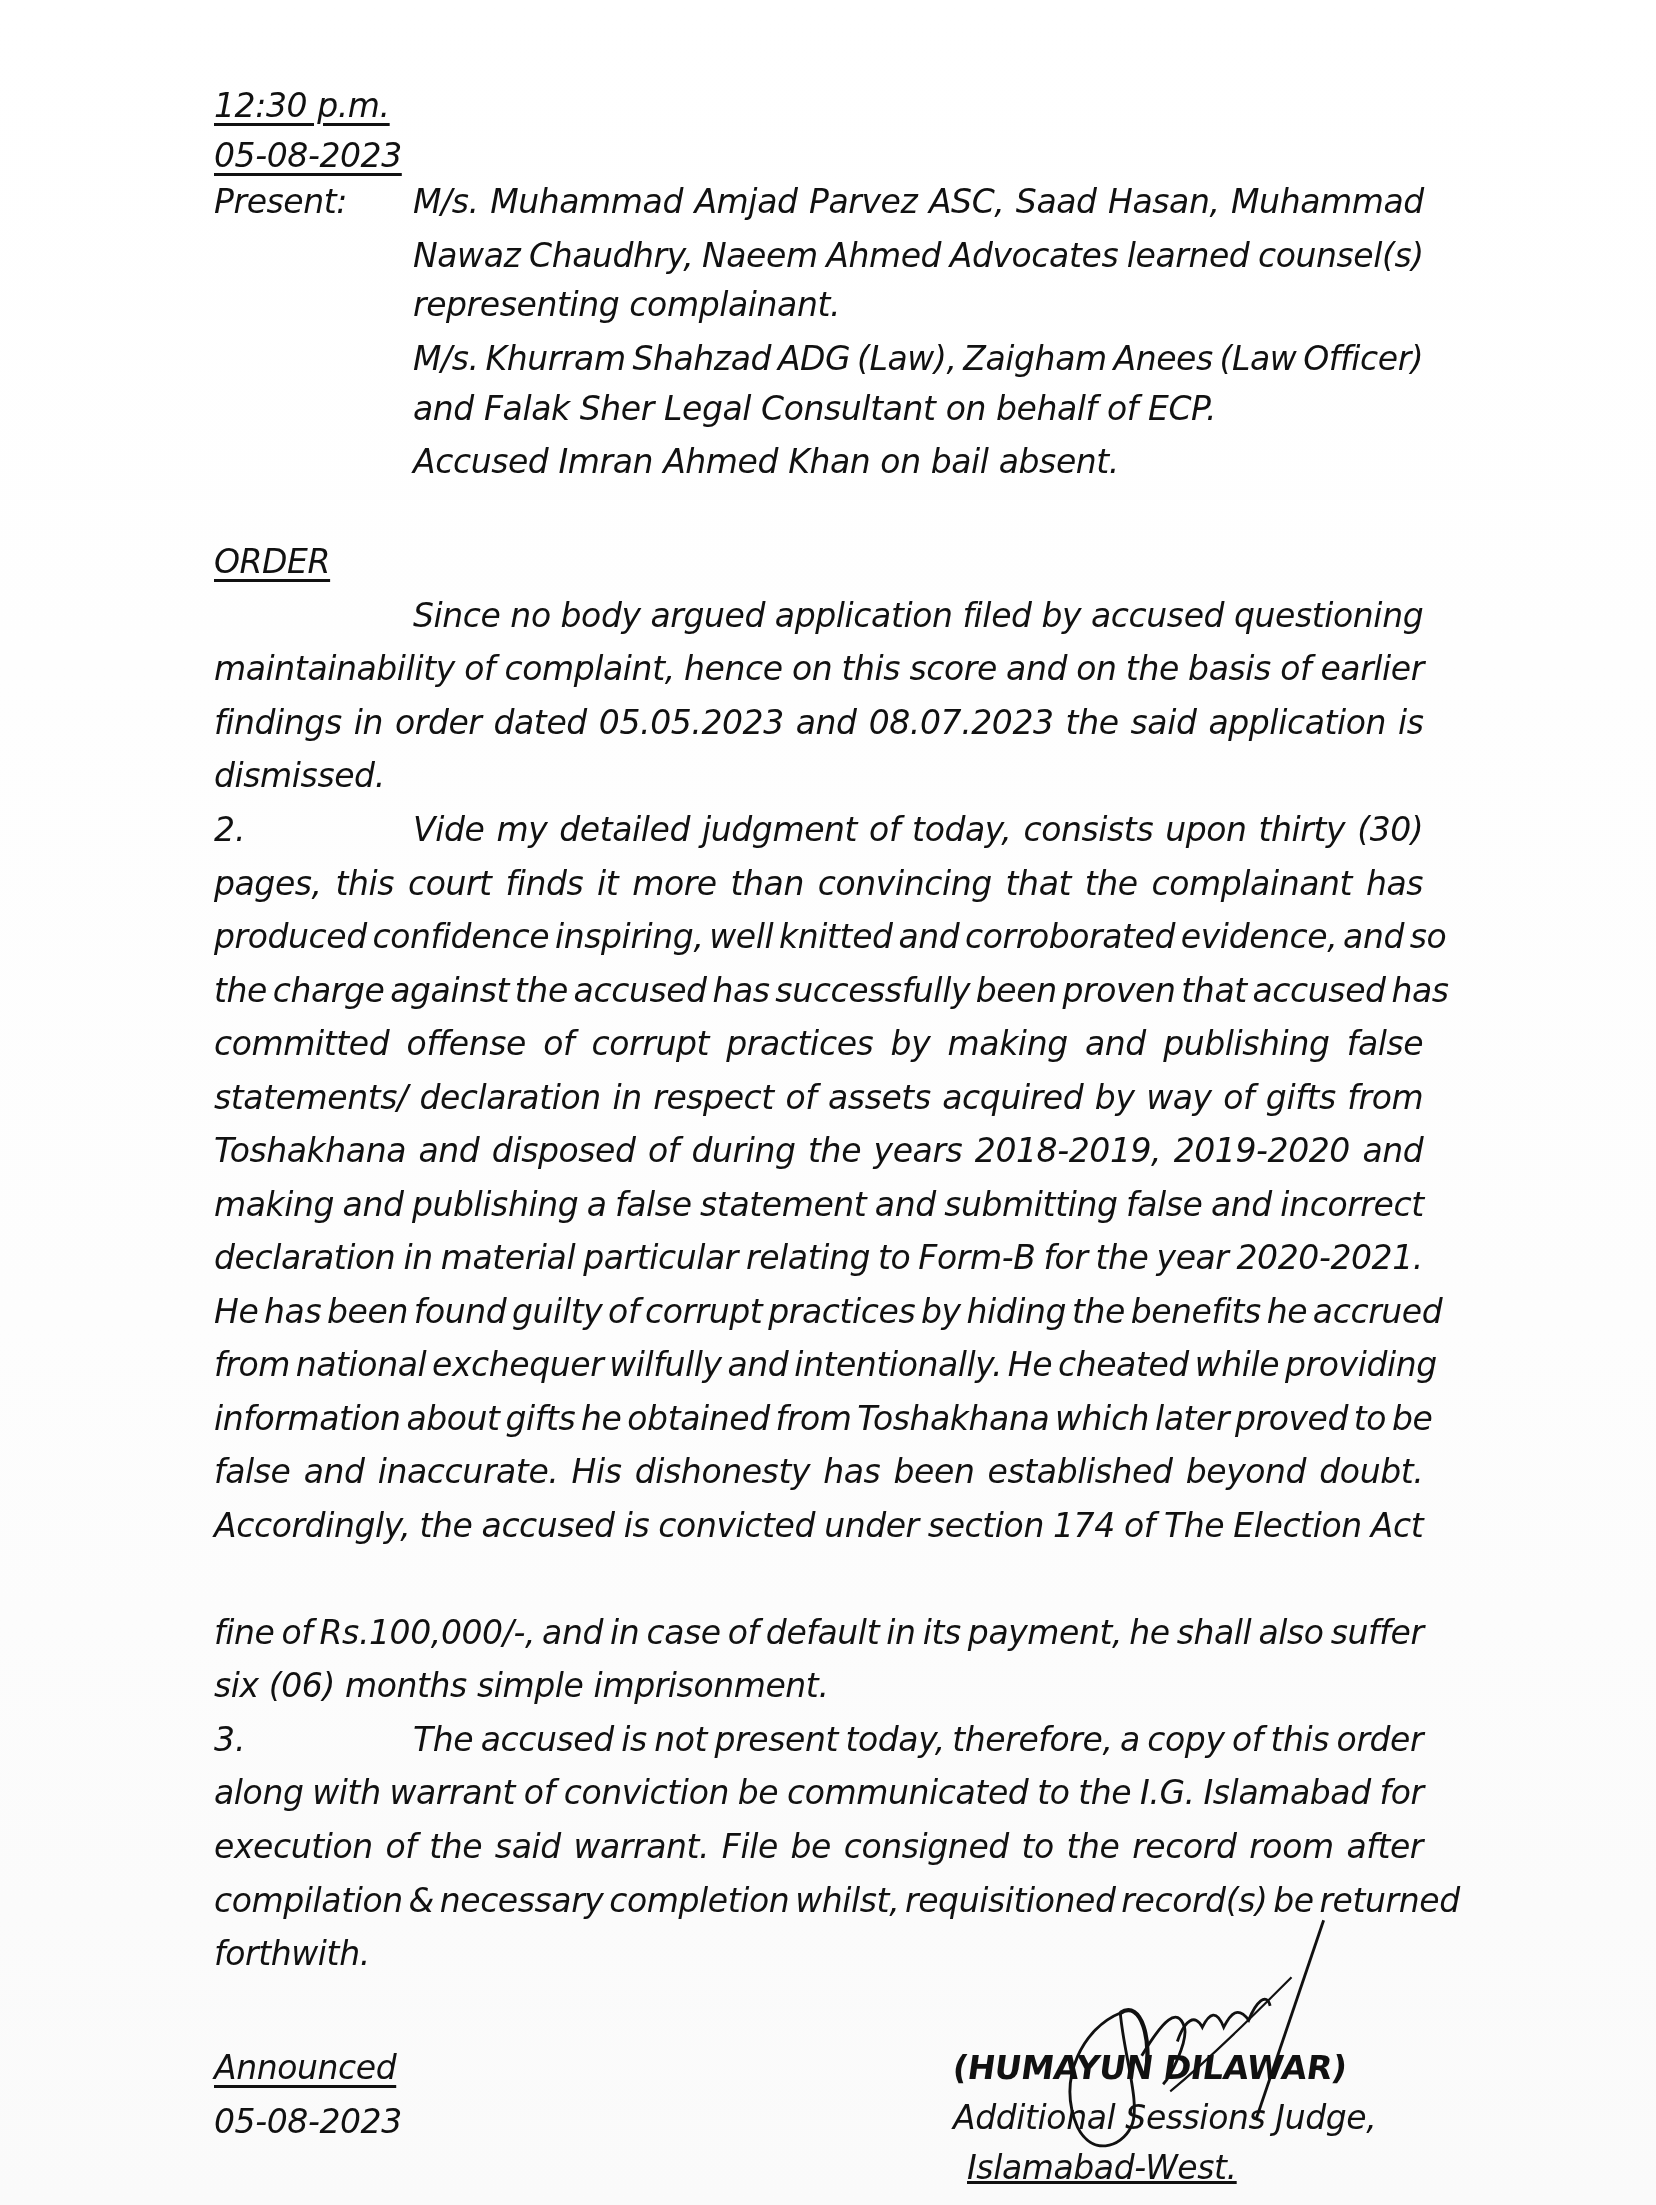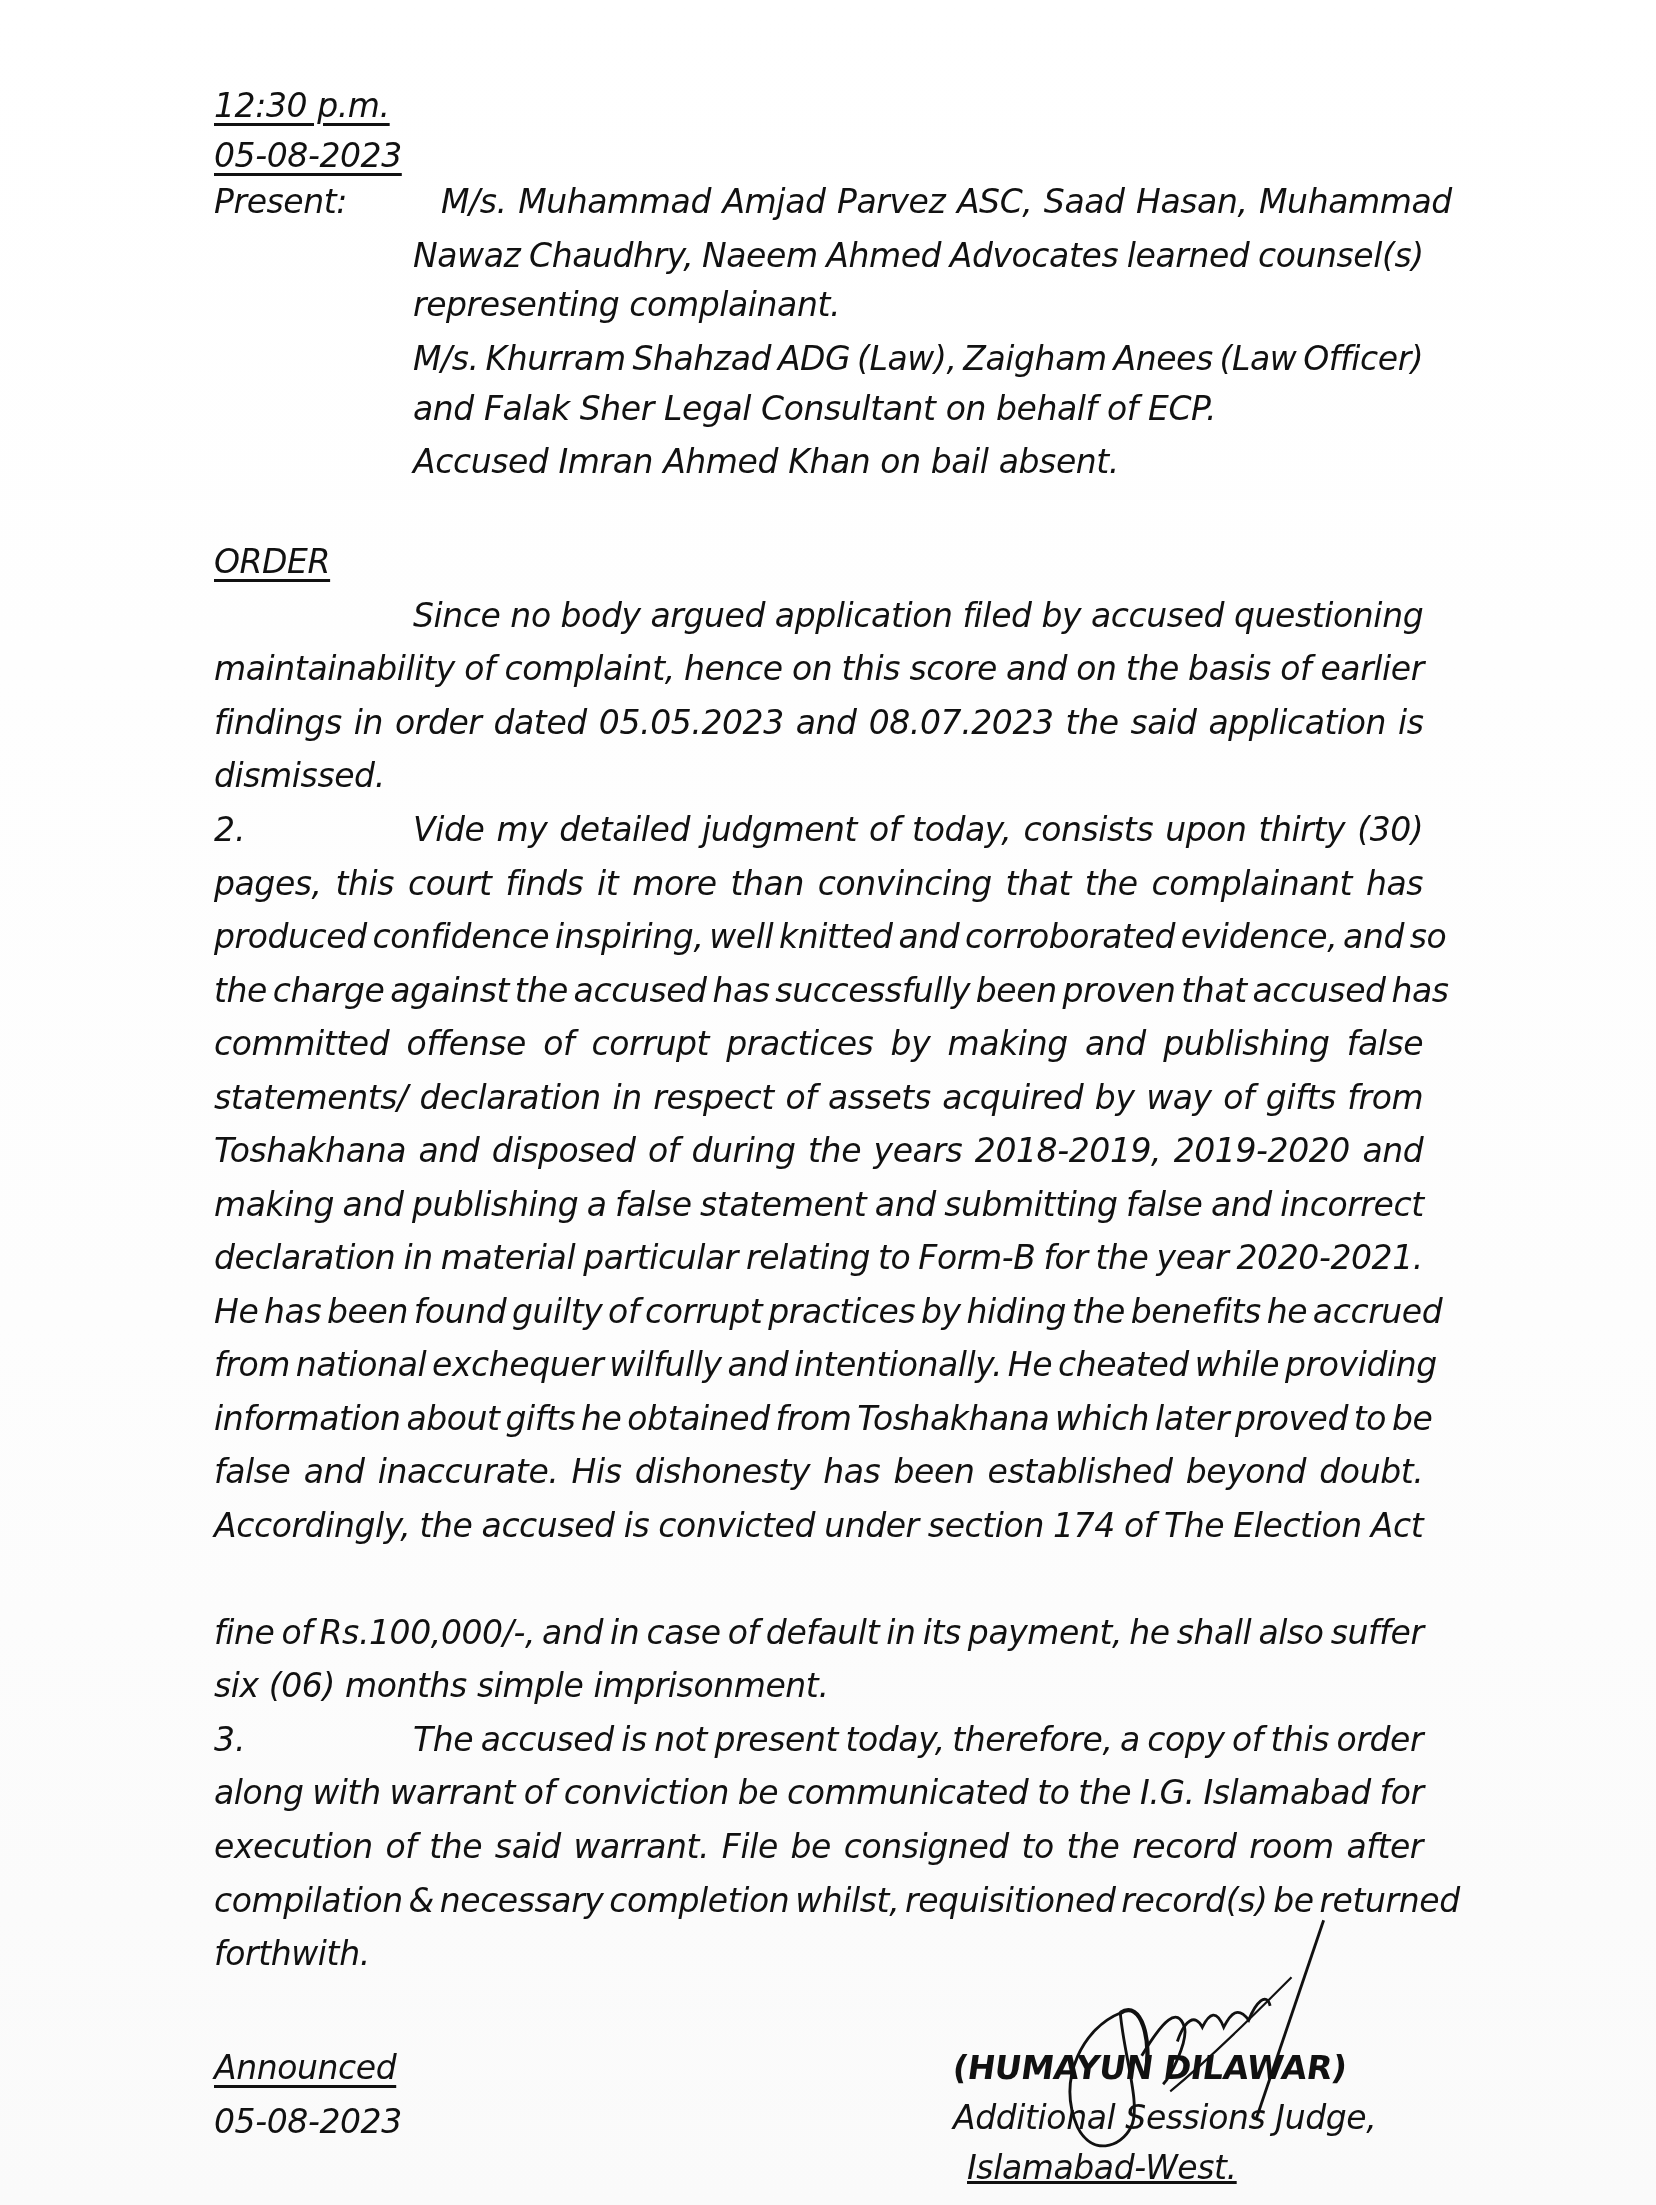--- a/index.html
+++ b/index.html
@@ -49,21 +49,21 @@
   </style>
 </head>
 <body>
 
 <div class="page">
 
   <div class="line u" style="left:214px; top:86px;">12:30 p.m.</div>
   <div class="line u" style="left:214px; top:136px;">05-08-2023</div>
 
   <div class="line" style="left:214px; top:182px;">Present:</div>
-  <div class="just present-block" style="top: 182px; white-space: nowrap; text-align: left; text-align-last: left; word-spacing: 1.4px; margin-left: 28px;">M/s. Muhammad Amjad Parvez ASC, Saad Hasan, Muhammad</div>
+  <div class="just present-block" style="top: 182px; white-space: nowrap; text-align: left; text-align-last: left; word-spacing: 1.4px;">M/s. Muhammad Amjad Parvez ASC, Saad Hasan, Muhammad</div>
   <div class="just present-block" style="top: 236px; white-space: nowrap; text-align: left; text-align-last: left; word-spacing: -1.5px;">Nawaz Chaudhry, Naeem Ahmed Advocates learned counsel(s)</div>
   <div class="line" style="left:413px; top:285px;">representing complainant.</div>
   <div class="just present-block" style="top: 339px; white-space: nowrap; text-align: left; text-align-last: left; word-spacing: -3.3px;">M/s. Khurram Shahzad ADG (Law), Zaigham Anees (Law Officer)</div>
   <div class="line" style="left:413px; top:389px;">and Falak Sher Legal Consultant on behalf of ECP.</div>
   <div class="line" style="left:413px; top:442px;">Accused Imran Ahmed Khan on bail absent.</div>
 
   <div class="line u" style="left:214px; top:542px;">ORDER</div>
 
   <div class="just ind" style="top: 596px; white-space: nowrap; text-align: left; text-align-last: left; word-spacing: -0.2px;">Since no body argued application filed by accused questioning</div>
   <div class="just full" style="top: 649px; white-space: nowrap; text-align: left; text-align-last: left; word-spacing: -0.8px;">maintainability of complaint, hence on this score and on the basis of earlier</div>

